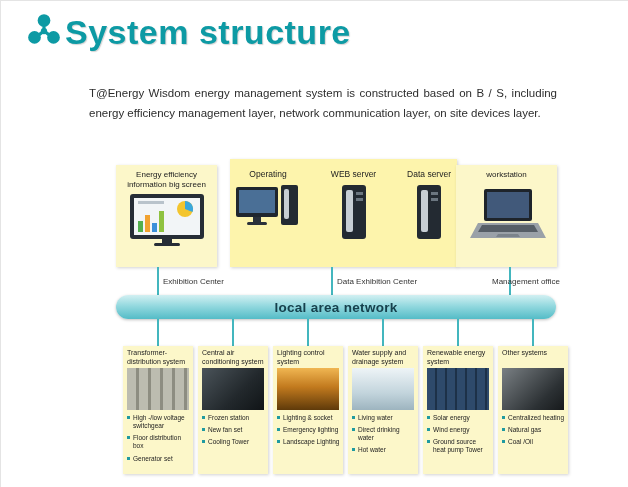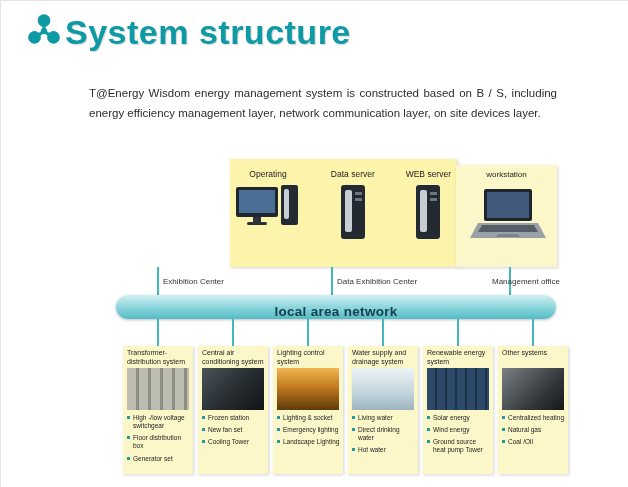--- a/index.html
+++ b/index.html
@@ -19,21 +19,21 @@
   .node-graphic{display:block;margin:2px auto 0;}
   .center-node{background:#fdf4ac;display:flex;justify-content:space-between;padding:0 6px;}
   .server-col{display:flex;flex-direction:column;align-items:center;}
   .server-label{font-size:8.5px;color:#222;margin:10px 0 4px;white-space:nowrap;}
 
   
   .vline{width:2px;background:#43b6be;}
   .caption{font-size:8px;color:#333;white-space:nowrap;}
 
   
-  .lan-bar{border-radius:12px;background:linear-gradient(180deg,#d2f0f2 0%,#94d9df 45%,#54bcc7 100%);display:flex;align-items:flex-end;justify-content:center;box-shadow:0 1px 3px rgba(0,0,0,0.25);}
+  .lan-bar{border-radius:12px;background:linear-gradient(180deg,#d2f0f2 0%,#94d9df 45%,#54bcc7 100%);display:flex;align-items:center;justify-content:center;box-shadow:0 1px 3px rgba(0,0,0,0.25);}
   .lan-bar span{font-size:13.5px;font-weight:bold;color:#16414d;letter-spacing:0.3px;}
 
   
   .sys-box{background:#fcf7c9;box-shadow:1px 1px 3px rgba(0,0,0,0.18);width:70px;height:128px;}
   .sys-title{font-size:7px;line-height:1.25;color:#222;padding:3px 4px 0;min-height:19px;}
   .sys-photo{width:62px;height:42px;margin:0 auto 4px;}
   .photo-0{background:repeating-linear-gradient(90deg,#bcbcb0 0 9px,#8d8d81 9px 12px),linear-gradient(180deg,#d8d8cc,#9a9a8e);}
   .photo-1{background:linear-gradient(135deg,#4b545a 0%,#22282c 60%,#101417 100%);}
   .photo-2{background:linear-gradient(180deg,#f0b652 0%,#c27a1e 45%,#5f3a0a 100%);}
   .photo-3{background:linear-gradient(180deg,#eef4f7 0%,#c2d4dc 60%,#9db4bf 100%);}
@@ -57,44 +57,60 @@
       <circle cx="18" cy="9" r="6"></circle>
       <circle cx="9" cy="25" r="6"></circle>
       <circle cx="27" cy="25" r="6"></circle>
       <circle cx="18" cy="19" r="3"></circle>
     </g>
   </svg>
   <div class="abs page-title">System structure</div>
 
   <div class="abs intro">T@Energy Wisdom energy management system is constructed based on B / S, including energy efficiency management layer, network communication layer, on site devices layer.</div>
 
+  <div class="abs node-box" style="left:115px;top:164px;width:101px;height:102px;">
+    <div class="node-label">Energy efficiency information big screen</div>
+    <svg class="node-graphic" width="76" height="54" viewBox="0 0 76 54">
+      <rect x="1" y="1" width="74" height="45" rx="3" fill="#262d36"></rect>
+      <rect x="5" y="5" width="66" height="37" fill="#f2f5f7"></rect>
+      <rect x="9" y="8" width="26" height="3" fill="#b9c3cb"></rect>
+      <rect x="9" y="28" width="5" height="11" fill="#53b04e"></rect>
+      <rect x="16" y="22" width="5" height="17" fill="#f1a230"></rect>
+      <rect x="23" y="30" width="5" height="9" fill="#3a8fd9"></rect>
+      <rect x="30" y="18" width="5" height="21" fill="#8fc240"></rect>
+      <circle cx="56" cy="16" r="8" fill="#f3c52e"></circle>
+      <path d="M56 16 L56 8 A8 8 0 0 1 63.5 19 Z" fill="#39a7dc"></path>
+      <rect x="33" y="46" width="10" height="4" fill="#262d36"></rect>
+      <rect x="25" y="50" width="26" height="3" rx="1.5" fill="#262d36"></rect>
+    </svg>
+  </div>
 
   <div class="abs node-box center-node" style="left:229px;top:158px;width:215px;height:108px;">
     <div class="server-col">
       <div class="server-label">Operating</div>
       <svg width="64" height="58" viewBox="0 0 64 58">
         <rect x="0" y="4" width="42" height="30" rx="2" fill="#1f262e"></rect>
         <rect x="3" y="7" width="36" height="23" fill="#4a6f96"></rect>
         <rect x="17" y="34" width="8" height="5" fill="#2a313a"></rect>
         <rect x="11" y="39" width="20" height="3" rx="1.5" fill="#2a313a"></rect>
         <rect x="45" y="2" width="17" height="40" rx="2" fill="#232a32"></rect>
         <rect x="48" y="6" width="5" height="30" rx="2" fill="#c7ced4"></rect>
       </svg>
     </div>
     <div class="server-col">
-      <div class="server-label">Data server</div>
+      <div class="server-label">WEB server</div>
       <svg width="30" height="58" viewBox="0 0 30 56">
         <rect x="3" y="1" width="24" height="54" rx="3" fill="#232a32"></rect>
         <rect x="7" y="6" width="7" height="42" rx="2" fill="#c7ced4"></rect>
         <rect x="17" y="8" width="7" height="3" fill="#6b7680"></rect>
         <rect x="17" y="14" width="7" height="3" fill="#6b7680"></rect>
       </svg>
     </div>
     <div class="server-col">
-      <div class="server-label">WEB server</div>
+      <div class="server-label">Data server</div>
       <svg width="30" height="58" viewBox="0 0 30 56">
         <rect x="3" y="1" width="24" height="54" rx="3" fill="#232a32"></rect>
         <rect x="7" y="6" width="7" height="42" rx="2" fill="#c7ced4"></rect>
         <rect x="17" y="8" width="7" height="3" fill="#6b7680"></rect>
         <rect x="17" y="14" width="7" height="3" fill="#6b7680"></rect>
       </svg>
     </div>
   </div>
 
   <div class="abs node-box" style="left:455px;top:164px;width:101px;height:102px;">

